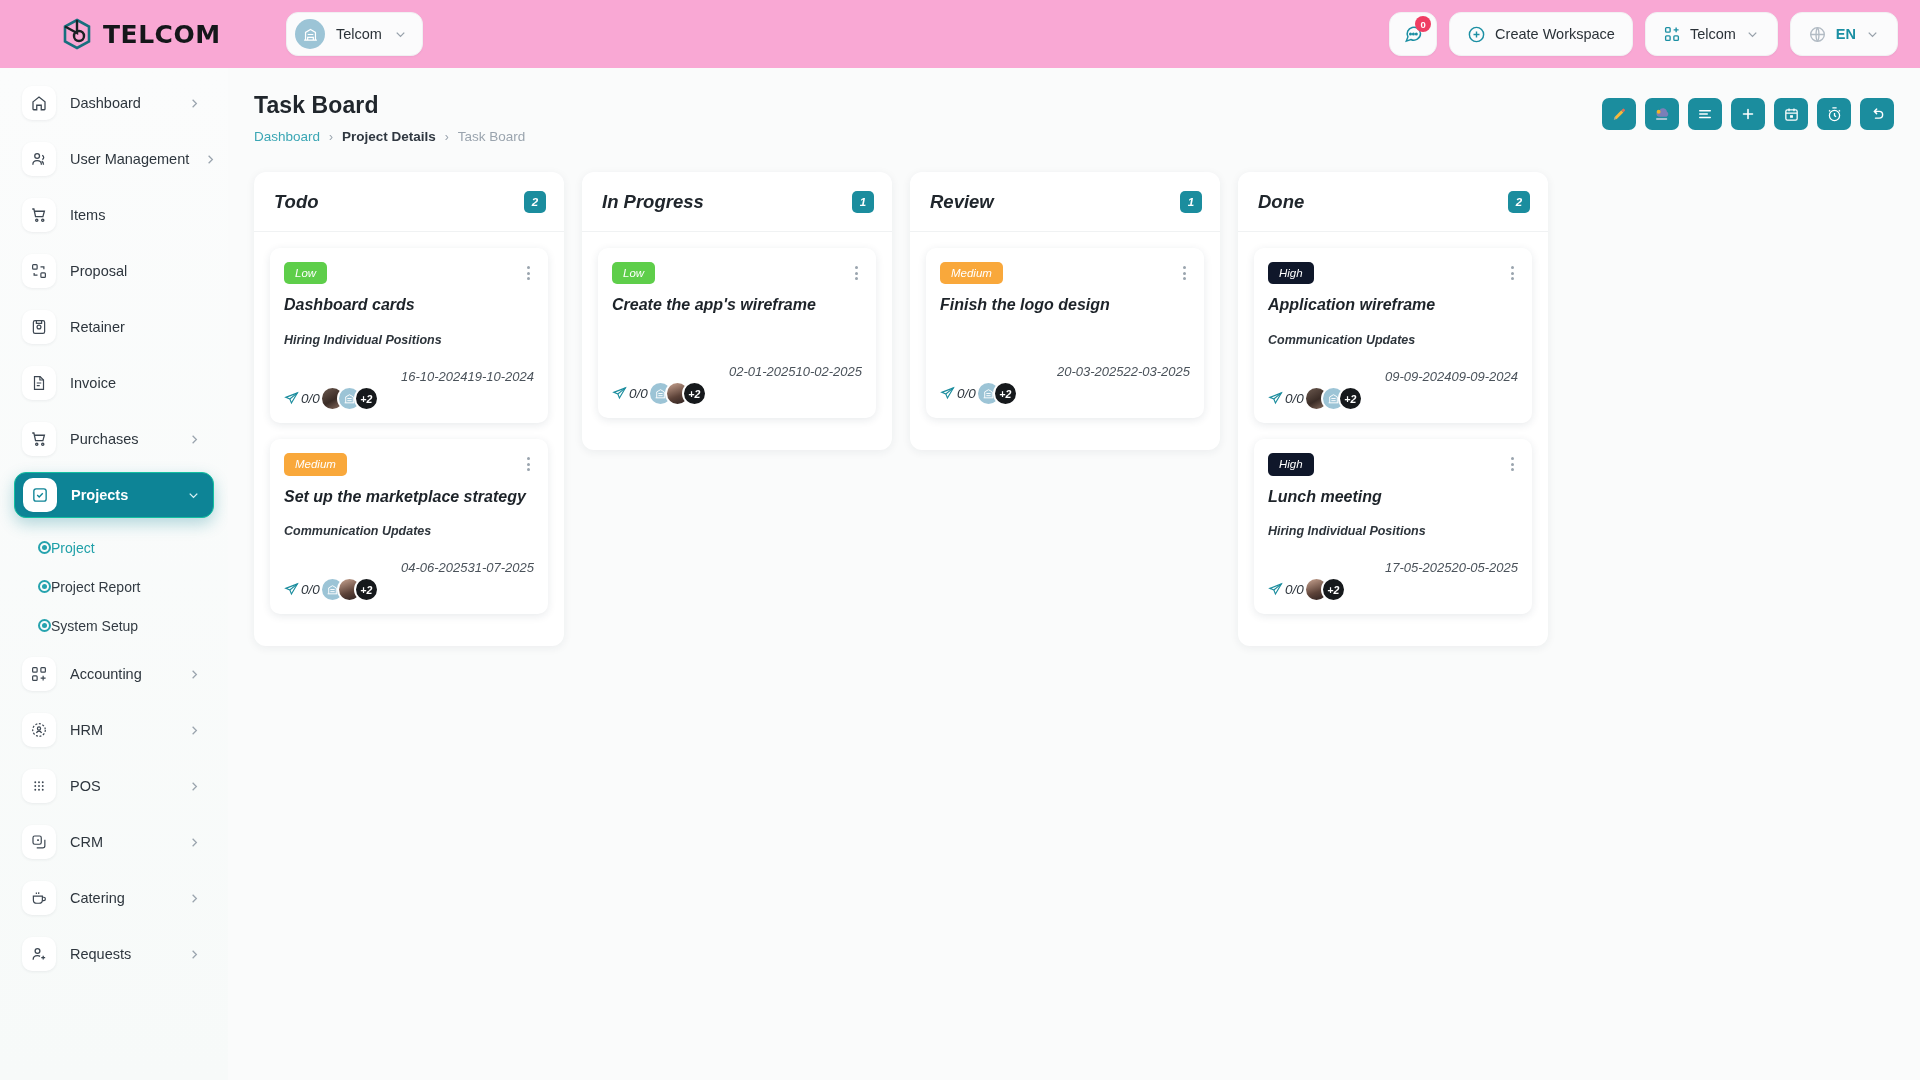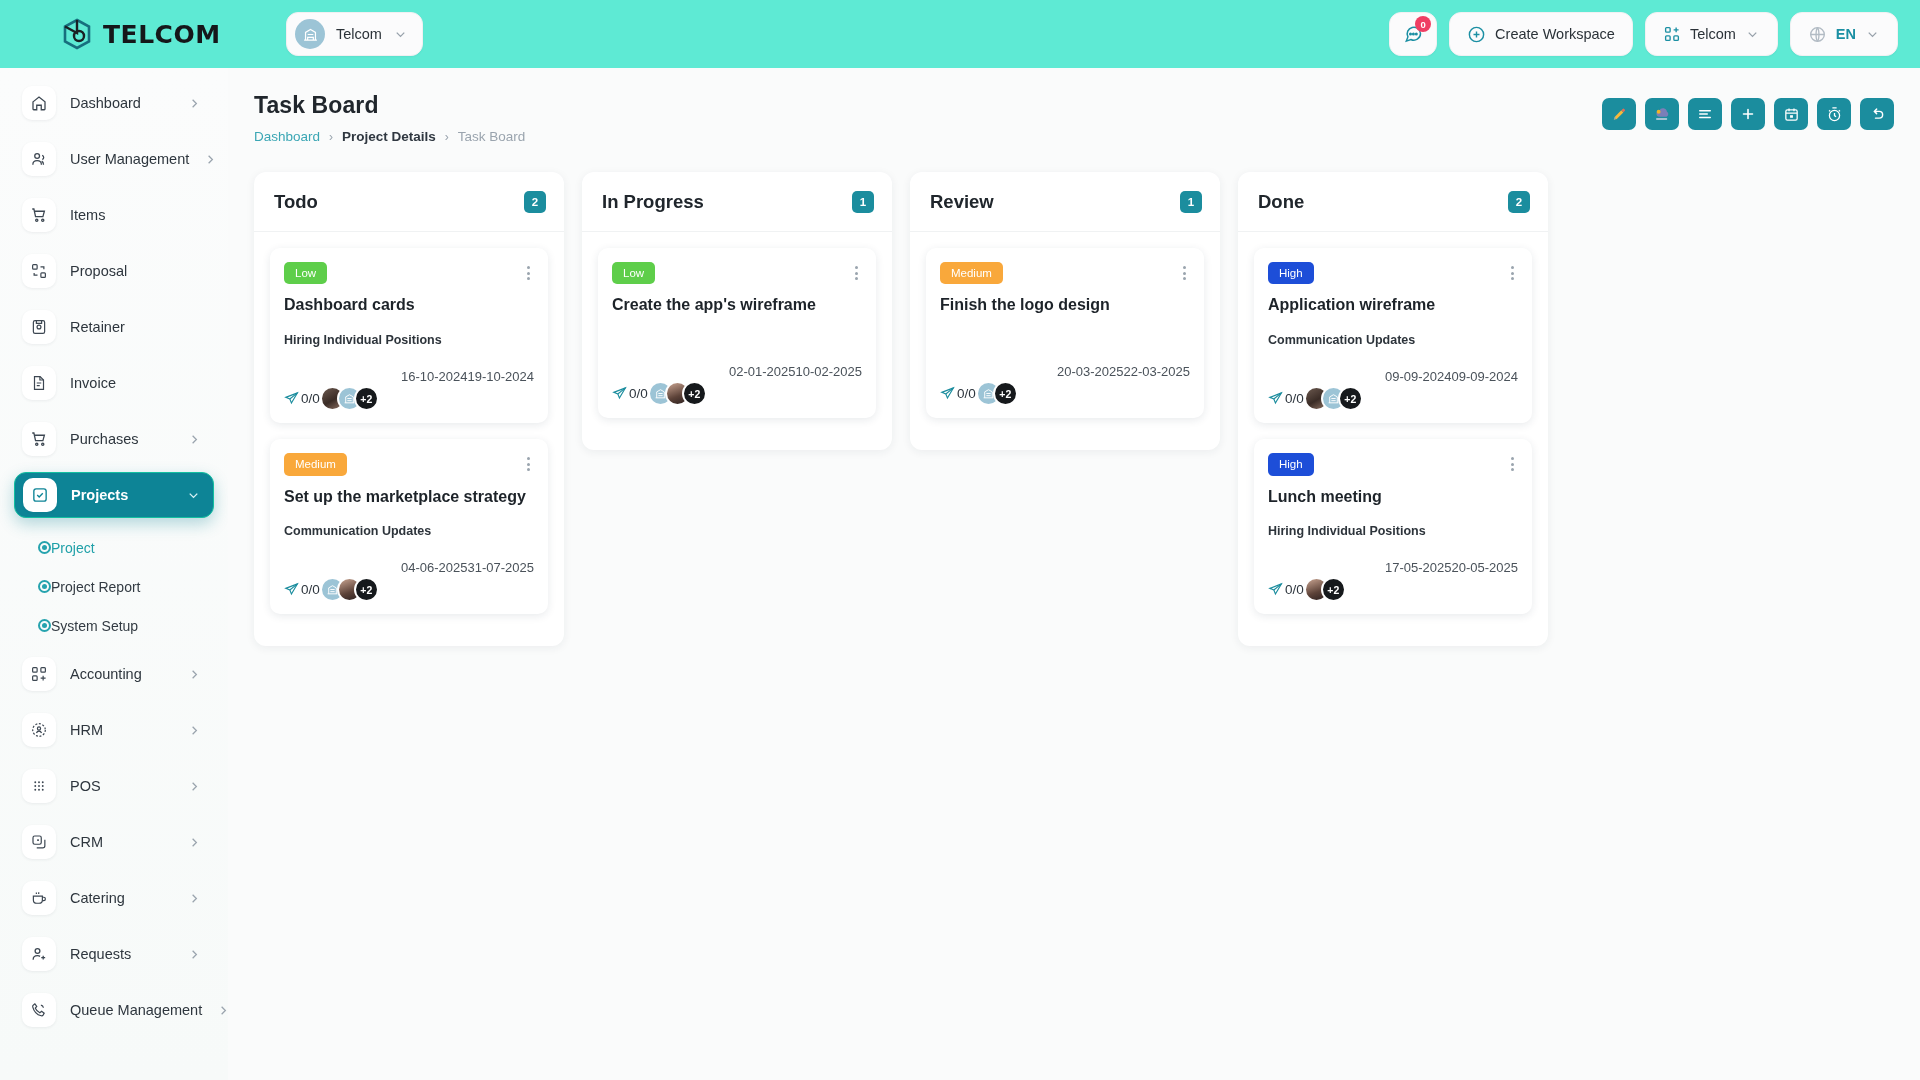--- a/index.html
+++ b/index.html
@@ -8,21 +8,21 @@
     font-family: "Liberation Sans", sans-serif;
     background: #ffffff;
     overflow: hidden;
   }
   body { display: flex; flex-direction: column; }
 
   
   .topbar {
     height: 68px; flex: 0 0 68px;
     display: flex; align-items: center;
-    background: #5eead4;
+    background: #f9a8d4;
     position: relative; z-index: 20;
   }
   .logo-wrap { width: 268px; display: flex; align-items: center; padding-left: 60px; }
   .logo-mark { width: 34px; height: 34px; flex: 0 0 34px; }
   .logo-text {
     font-size: 25px; font-weight: 700; letter-spacing: .5px;
     color: #15171a; margin-left: 9px; font-family: "DejaVu Sans", sans-serif;
   }
   .ws-pill {
     display: flex; align-items: center; gap: 11px;
@@ -126,21 +126,21 @@
   .crumb-cur { color: #9aa4ae; }
 
   .toolbar { margin-left: auto; display: flex; gap: 9px; padding-top: 6px; }
   .tool-btn {
     width: 34px; height: 32px; border-radius: 7px;
     background: #1b8d9e; display: flex; align-items: center; justify-content: center;
     cursor: pointer; color: #ffffff;
   }
 
   
-  .board { display: flex; gap: 18px; margin-top: 28px; align-items: flex-start; }
+  .board { display: flex; gap: 18px; margin-top: 28px; align-items: flex-start; font-style: italic; }
   .col {
     width: 310px; flex: 0 0 310px;
     background: #ffffff; border-radius: 12px;
     box-shadow: 0 2px 10px rgba(30,45,65,.065);
     padding-bottom: 16px;
   }
   .col-head {
     display: flex; align-items: center;
     height: 60px; padding: 0 18px 0 20px;
     border-bottom: 1px solid #f0f2f3;
@@ -161,21 +161,21 @@
     padding: 14px 14px 12px 14px;
     margin-bottom: 16px;
   }
   .card-top { display: flex; align-items: flex-start; }
   .prio {
     color: #ffffff; font-size: 11.5px; font-weight: 500;
     border-radius: 5px; padding: 4px 11px; line-height: 1.25;
   }
   .prio.low { background: #5ece4a; }
   .prio.medium { background: #f9a83b; }
-  .prio.high { background: #1d4ed8; }
+  .prio.high { background: #0f172a; }
   .kebab {
     margin-left: auto; color: #9aa4ae; display: flex; flex-direction: column;
     gap: 2.5px; padding: 4px 4px 0 4px; cursor: pointer;
   }
   .kebab i { width: 3px; height: 3px; border-radius: 50%; background: #9aa4ae; display:block; }
   .card-title {
     font-size: 16px; font-weight: 600; color: #1d2329;
     margin-top: 11px; line-height: 1.3;
   }
   .card-desc { font-size: 12.5px; font-weight: 600; color: #2d343b; margin-top: 17px; }
@@ -502,34 +502,20 @@
           </svg>
       </span>
       <span class="nav-label">Requests</span>
       <span class="nav-arrow">
           <svg viewBox="0 0 24 24" width="15" height="15" fill="none" stroke="currentColor" stroke-width="2">
             <path d="M9 6l6 6-6 6"></path>
           </svg>
         </span>
     </div>
 
-    <div class="nav-item">
-      <span class="nav-ico">
-        <svg viewBox="0 0 24 24" width="18" height="18" fill="none" stroke="currentColor" stroke-width="1.6">
-            <path d="M6.5 3.8 9 7.2 7.1 9.6a12 12 0 0 0 6 6l2.4-1.9 3.4 2.5-1.5 2.6c-.5.8-1.5 1.2-2.4.9C9.5 18.3 5 13.2 3.6 7.7c-.2-.9.2-1.8 1-2.3z"></path>
-            <path d="M14.5 5.6a4 4 0 0 1 3.4 3.4"></path>
-          </svg>
-      </span>
-      <span class="nav-label">Queue Management</span>
-      <span class="nav-arrow">
-          <svg viewBox="0 0 24 24" width="15" height="15" fill="none" stroke="currentColor" stroke-width="2">
-            <path d="M9 6l6 6-6 6"></path>
-          </svg>
-        </span>
-    </div>
   </div>
 
   <div class="content">
 
     <div class="page-head">
       <div>
         <div class="page-title">Task Board</div>
         <div class="crumbs">
           <span class="crumb-link">Dashboard</span>
           <span class="crumb-sep">›</span>

